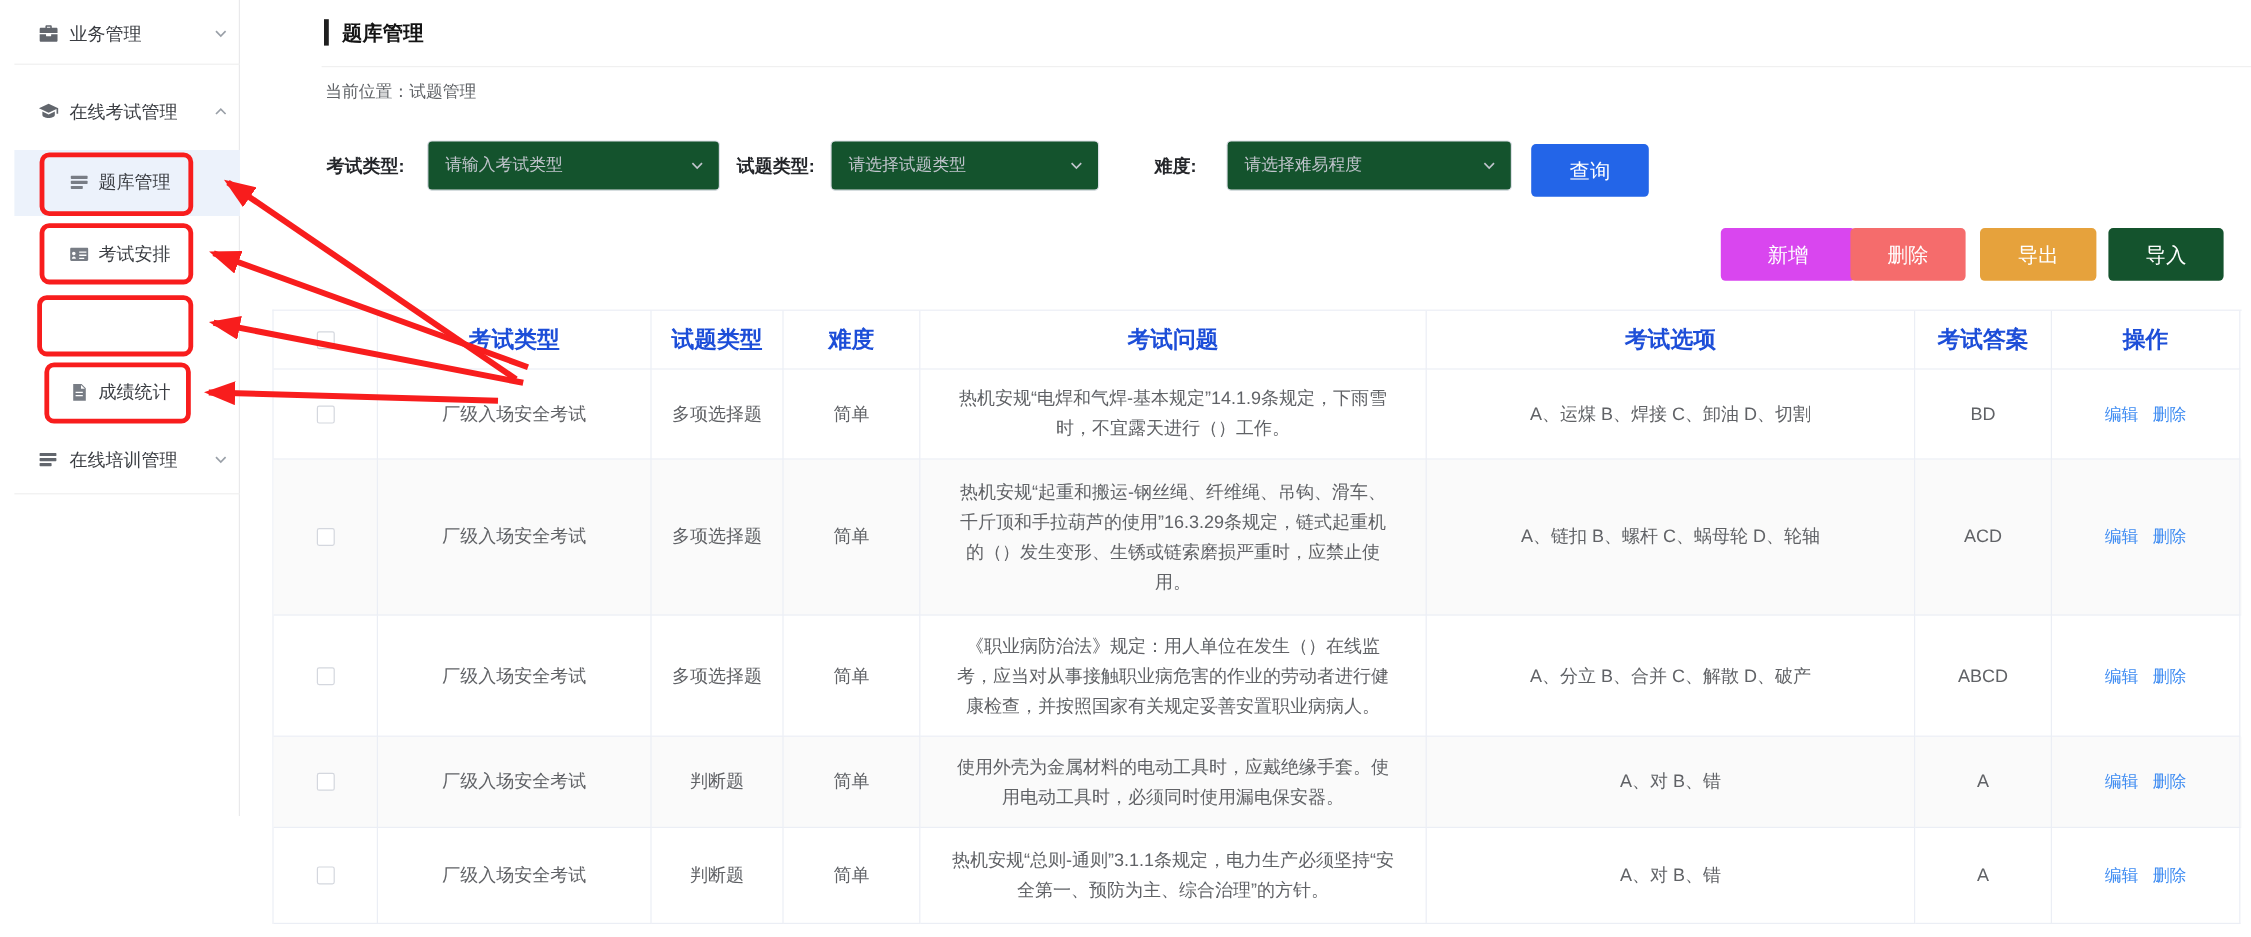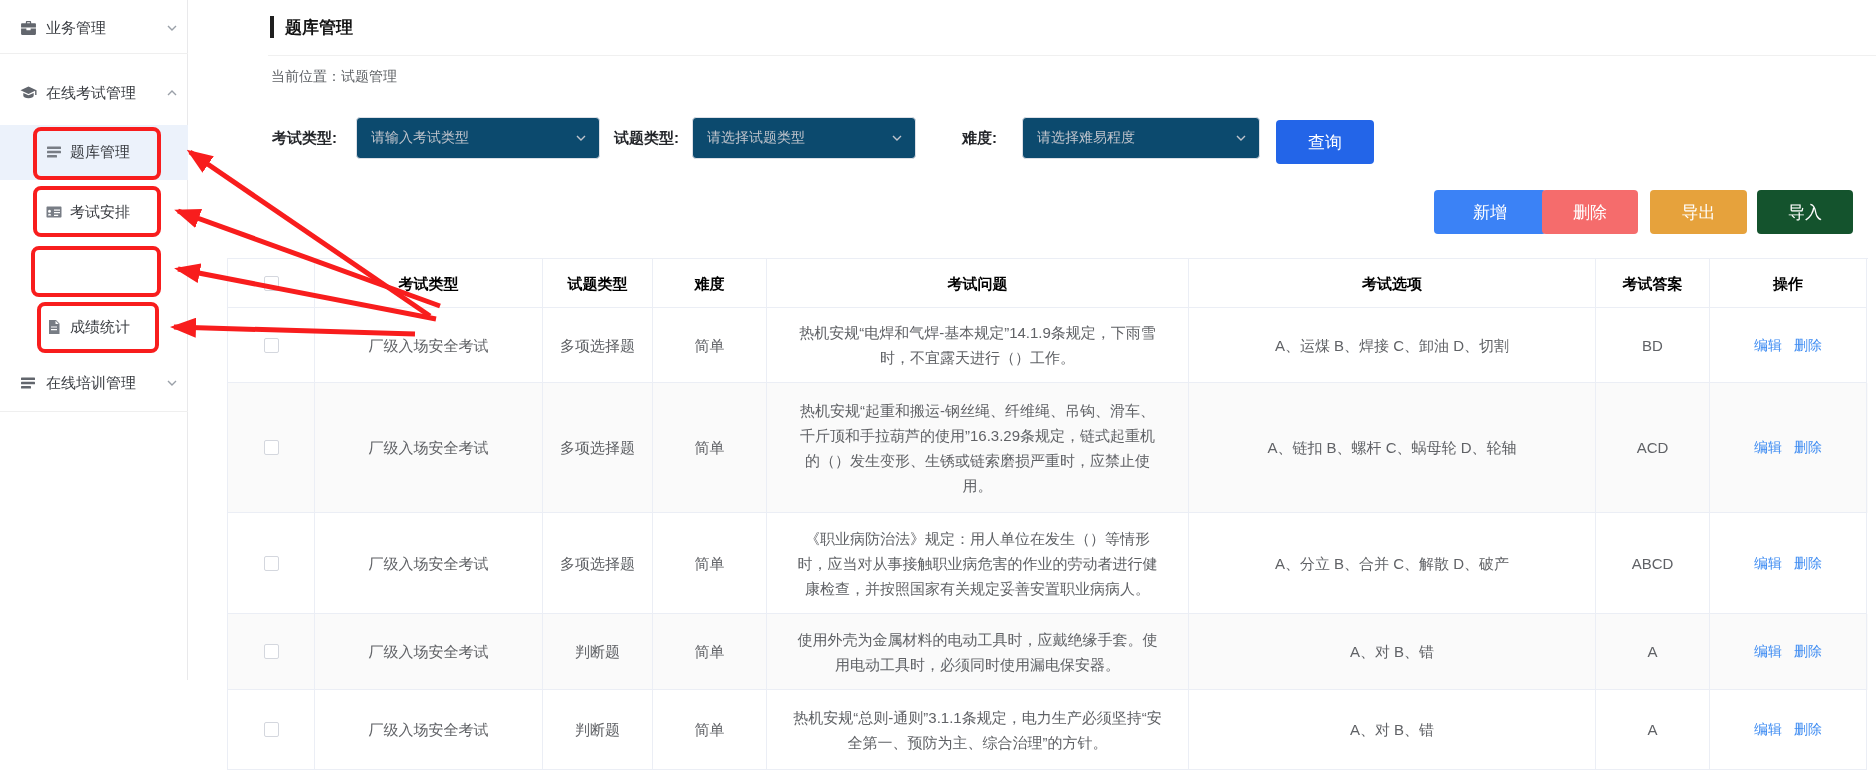--- a/index.html
+++ b/index.html
@@ -1,20 +1,20 @@
 <!DOCTYPE html>
 <html><head>
 <meta charset="utf-8">
 <style>
   * { margin:0; padding:0; box-sizing:border-box; }
   html,body { width:1876px; height:781px; background:#fff; font-family:"Liberation Sans","DejaVu Sans",sans-serif; overflow:hidden; }
   body { position:relative; color:#333; }
 
   
-  .sidebar { position:absolute; left:0; top:0; width:188px; height:680px; background:#fff; border-right:1px solid #e9e9eb; }
+  .sidebar { position:absolute; left:12px; top:0; width:188px; height:680px; background:#fff; border-right:1px solid #e9e9eb; }
   .side-item { position:absolute; left:0; width:188px; height:40px; display:flex; align-items:center; cursor:pointer; }
   .side-item .lv1-icon { position:absolute; left:20px; width:17px; height:17px; display:flex; }
   .side-item .lv1-label { position:absolute; left:46px; font-size:15px; color:#3a3d42; white-space:nowrap; }
   .side-item .chev { position:absolute; left:166px; width:12px; height:12px; display:flex; }
   .sub-item { position:absolute; left:0; width:188px; height:40px; display:flex; align-items:center; cursor:pointer; }
   .sub-item .lv2-icon { position:absolute; left:46px; width:16px; height:16px; display:flex; }
   .sub-item .lv2-label { position:absolute; left:70px; font-size:15px; color:#3a3d42; white-space:nowrap; }
   .side-divider { position:absolute; left:0; width:188px; height:1px; background:#efefef; }
   .active-bg { position:absolute; left:0; top:125px; width:188px; height:55px; background:#ecf2fb; }
 
@@ -23,36 +23,36 @@
   #arrow-layer { position:absolute; left:0; top:0; width:1876px; height:781px; pointer-events:none; z-index:29; }
 
   
   .title-bar { position:absolute; left:270px; top:16px; width:4px; height:22px; background:#1f1f1f; }
   .page-title { position:absolute; left:285px; top:16px; font-size:17px; font-weight:bold; color:#141414; }
   .head-divider { position:absolute; left:268px; top:55px; right:0; height:1px; background:#f0f0f0; }
   .breadcrumb { position:absolute; left:271px; top:68px; font-size:14px; color:#5f6266; }
 
   
   .f-label { position:absolute; top:129px; font-size:15px; font-weight:bold; color:#24262a; white-space:nowrap; }
-  .select-box { position:absolute; top:117px; height:42px; border:1px solid #dcdfe6; border-radius:4px; background:#0c4a6e; display:flex; align-items:center; cursor:pointer; }
+  .select-box { position:absolute; top:117px; height:42px; border:1px solid #dcdfe6; border-radius:4px; background:#14532d; display:flex; align-items:center; cursor:pointer; }
   .select-box .ph { margin-left:14px; font-size:14px; color:#c0c4cc; white-space:nowrap; }
   .select-box .sel-chev { position:absolute; right:12px; width:12px; height:12px; display:flex; }
   .btn { position:absolute; border:none; border-radius:4px; color:#fff; font-size:17px; font-family:inherit; cursor:pointer; }
   .btn-query { left:1276px; top:120px; width:98px; height:44px; background:#2365e8; }
-  .btn-add { left:1434px; top:190px; width:112px; height:44px; background:#3b82f6;font-family:Liberation Serif, serif; }
+  .btn-add { left:1434px; top:190px; width:112px; height:44px; background:#d946ef;font-family:Liberation Serif, serif; }
   .btn-del { left:1542px; top:190px; width:96px; height:44px; background:#f56c6c; }
   .btn-exp { left:1650px; top:190px; width:97px; height:44px; background:#e6a23c; }
   .btn-imp { left:1757px; top:190px; width:96px; height:44px; background:#14532d; }
 
   
   .table { position:absolute; left:227px; top:258px; width:1641px; border-top:1px solid #ebeef5; border-left:1px solid #ebeef5; font-size:15px; color:#606266; }
   .trow { display:grid; grid-template-columns:87px 228px 110px 114px 422px 407px 114px 157px; }
   .tcell { border-right:1px solid #ebeef5; border-bottom:1px solid #ebeef5; display:flex; align-items:center; justify-content:center; text-align:center; line-height:25px; padding:4px 10px; }
   .tcell.q { padding:4px 26px; }
-  .thead .tcell { font-weight:bold; color:#000000; font-size:15px; }
+  .thead .tcell { font-weight:bold; color:#1d4ed8; font-size:19px; }
   .thead { height:49px; }
   .r1 { height:75px; } .r2 { height:130px; } .r3 { height:101px; } .r4 { height:76px; } .r5 { height:80px; }
   .striped { background:#fafafa; }
   .cb { width:15px; height:15px; border:1px solid #d4d7de; border-radius:2px; background:#fff; display:inline-block; cursor:pointer; }
   .oplinks { display:flex; gap:12px; justify-content:center; }
   .oplink { color:#3d8bf2; font-size:14px; cursor:pointer; white-space:nowrap; }
 </style>
 </head>
 <body>
 
@@ -251,21 +251,21 @@
     </div>
   </div>
 
   <div class="trow r3">
     <div class="tcell">
         <span class="cb"></span>
       </div>
     <div class="tcell">厂级入场安全考试</div>
     <div class="tcell">多项选择题</div>
     <div class="tcell">简单</div>
-    <div class="tcell q">《职业病防治法》规定：用人单位在发生（）等情形时，应当对从事接触职业病危害的作业的劳动者进行健康检查，并按照国家有关规定妥善安置职业病病人。</div>
+    <div class="tcell q">《职业病防治法》规定：用人单位在发生（）在线监考，应当对从事接触职业病危害的作业的劳动者进行健康检查，并按照国家有关规定妥善安置职业病病人。</div>
     <div class="tcell">A、分立 B、合并 C、解散 D、破产</div>
     <div class="tcell">ABCD</div>
     <div class="tcell">
       <span class="oplinks">
           <span class="oplink">编辑</span>
           <span class="oplink">删除</span>
         </span>
     </div>
   </div>
 

